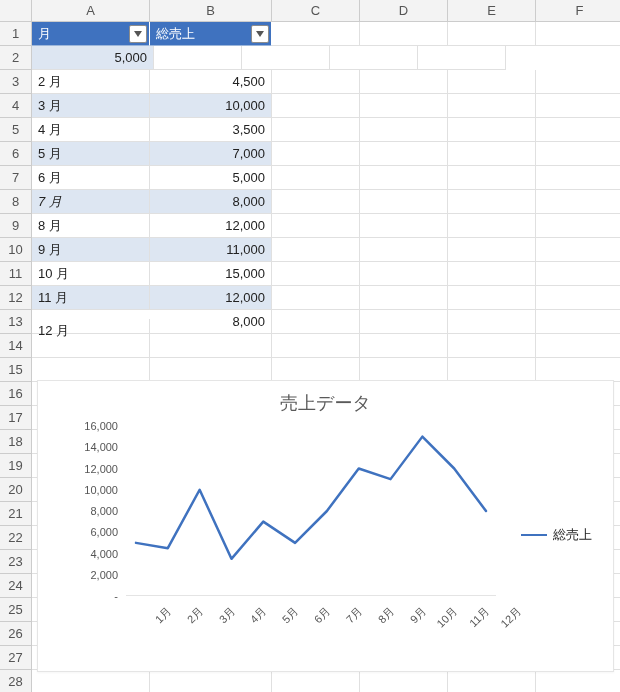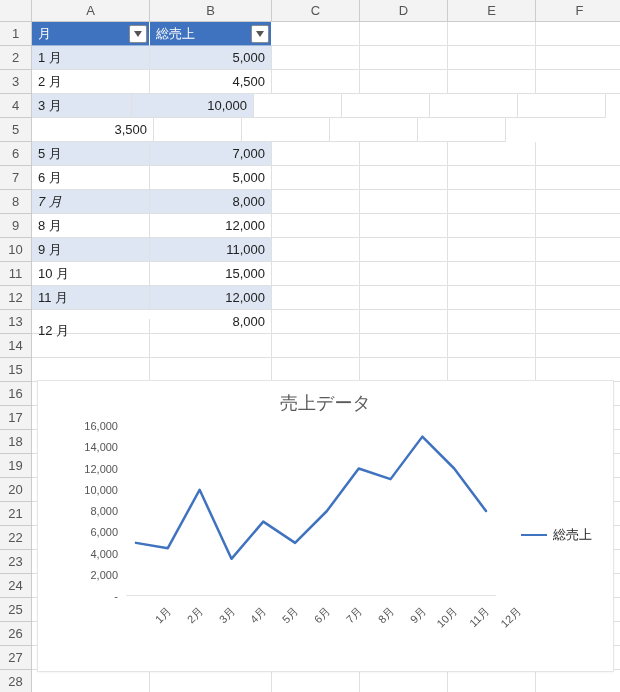--- a/index.html
+++ b/index.html
@@ -86,44 +86,44 @@
             <svg width="8" height="6" viewBox="0 0 8 6">
               <path d="M0 0 L8 0 L4 6 Z" fill="#555"></path>
             </svg>
           </span></div>
         <div class="g-cell" style="width: 88px;"></div>
         <div class="g-cell" style="width: 88px;"></div>
         <div class="g-cell" style="width: 88px;"></div>
         <div class="g-cell" style="width: 88px;"></div>
       </div>
       <div class="g-row">
-        <div class="g-cell band" style="width: 118px;">1 月</div>
         <div class="g-cell band num" style="width: 122px;">5,000</div>
         <div class="g-cell" style="width: 88px;"></div>
         <div class="g-cell" style="width: 88px;"></div>
         <div class="g-cell" style="width: 88px;"></div>
         <div class="g-cell" style="width: 88px;"></div>
       </div>
       <div class="g-row">
         <div class="g-cell" style="width: 118px;">2 月</div>
         <div class="g-cell num" style="width: 122px;">4,500</div>
         <div class="g-cell" style="width: 88px;"></div>
         <div class="g-cell" style="width: 88px;"></div>
         <div class="g-cell" style="width: 88px;"></div>
         <div class="g-cell" style="width: 88px;"></div>
       </div>
       <div class="g-row">
-        <div class="g-cell band" style="width: 100px;">3 月</div>
+        <div class="g-cell band" style="width: 118px;">3 月</div>
         <div class="g-cell band num" style="width: 122px;">10,000</div>
         <div class="g-cell" style="width: 88px;"></div>
         <div class="g-cell" style="width: 88px;"></div>
         <div class="g-cell" style="width: 88px;"></div>
         <div class="g-cell" style="width: 88px;"></div>
       </div>
       <div class="g-row">
+        <div class="g-cell" style="width: 118px;">4 月</div>
         <div class="g-cell num" style="width: 122px;">3,500</div>
         <div class="g-cell" style="width: 88px;"></div>
         <div class="g-cell" style="width: 88px;"></div>
         <div class="g-cell" style="width: 88px;"></div>
         <div class="g-cell" style="width: 88px;"></div>
       </div>
       <div class="g-row">
         <div class="g-cell band" style="width: 118px;">5 月</div>
         <div class="g-cell band num" style="width: 122px;">7,000</div>
         <div class="g-cell" style="width: 88px;"></div>

